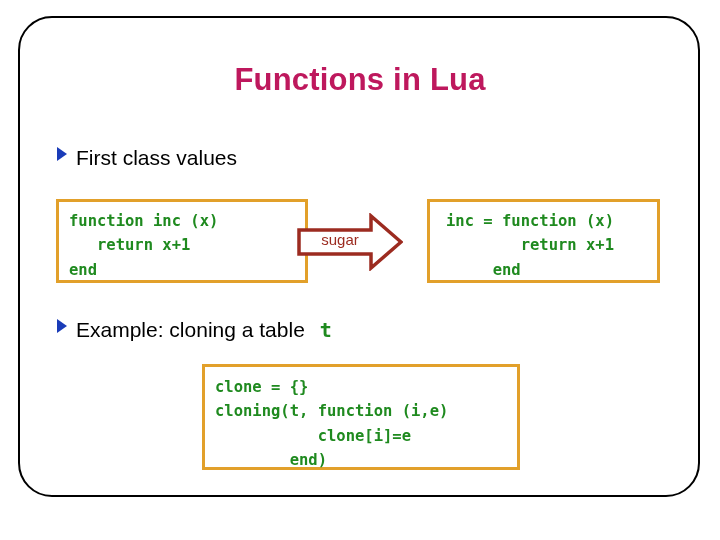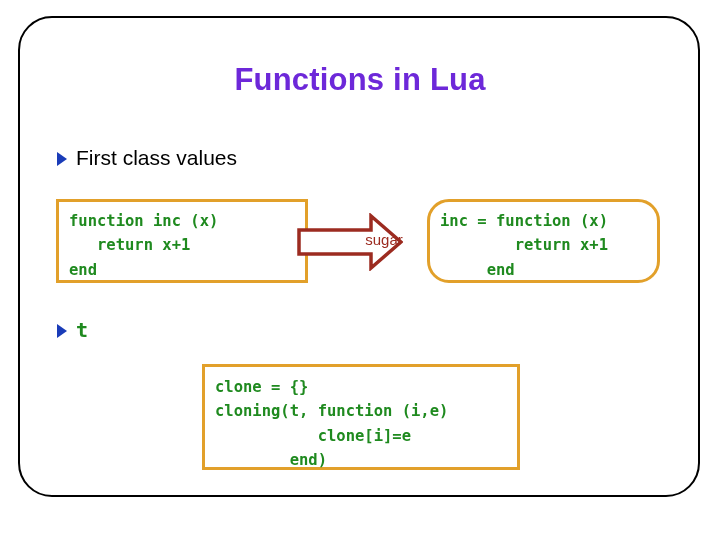--- a/index.html
+++ b/index.html
@@ -34,31 +34,30 @@
     border-radius: 34px;
     background: transparent;
   }
 
   #slide-title {
     position: absolute;
     left: 0;
     top: 62px;
     width: 720px;
     text-align: center;
-    color: #6d28d9;
+    color: #be185d;
     font-size: 31px;
     font-weight: bold;
     letter-spacing: 0.2px;
     font-family: "Liberation Sans", sans-serif;
   }
 
   .bullet-row {
     position: absolute;
     display: flex;
-    align-items: center;
     gap: 9px;
     color: #000000;
     font-size: 21px;
     font-family: "Liberation Sans", sans-serif;
   }
   #bullet-1 { left: 57px; top: 146px; }
   #bullet-2 { left: 57px; top: 318px; }
 
   .bullet-marker {
     width: 0;
@@ -102,22 +101,21 @@
     top: 199px;
     width: 252px;
     height: 84px;
     padding: 7px 13px 0 10px;
   }
   #code-box-right {
     left: 427px;
     top: 199px;
     width: 233px;
     height: 84px;
-    padding: 7px 0 0 10px;
-    border-radius: 22px;
+    padding: 7px 0 0 16px;
   }
   #code-box-bottom {
     left: 202px;
     top: 364px;
     width: 318px;
     height: 106px;
     padding: 8px 0 0 10px;
   }
 
   
@@ -131,21 +129,20 @@
   #sugar-arrow svg { display: block; }
   #sugar-label {
     position: absolute;
     left: 297px;
     top: 231px;
     width: 86px;
     text-align: center;
     color: #9c2b20;
     font-size: 15px;
     font-family: "Liberation Sans", sans-serif;
-    padding-left: 44px;
   }
 
   .footer-text {
     position: absolute;
     color: #000000;
     font-size: 14px;
   }
   #footer-left {
     left: 38px;
     top: 508px;
@@ -187,20 +184,21 @@
   <div id="sugar-label">sugar</div>
 
   <div class="code-box" id="code-box-right">
     <pre class="code-text">inc = function (x)
         return x+1
      end</pre>
   </div>
 
   <div class="bullet-row" id="bullet-2">
     <span class="bullet-marker"></span>
+    <span class="bullet-text">Example: cloning a table </span>
     <span class="inline-code">t</span>
   </div>
 
   <div class="code-box" id="code-box-bottom">
     <pre class="code-text">clone = {}
 cloning(t, function (i,e)
            clone[i]=e
         end)</pre>
   </div>
 

